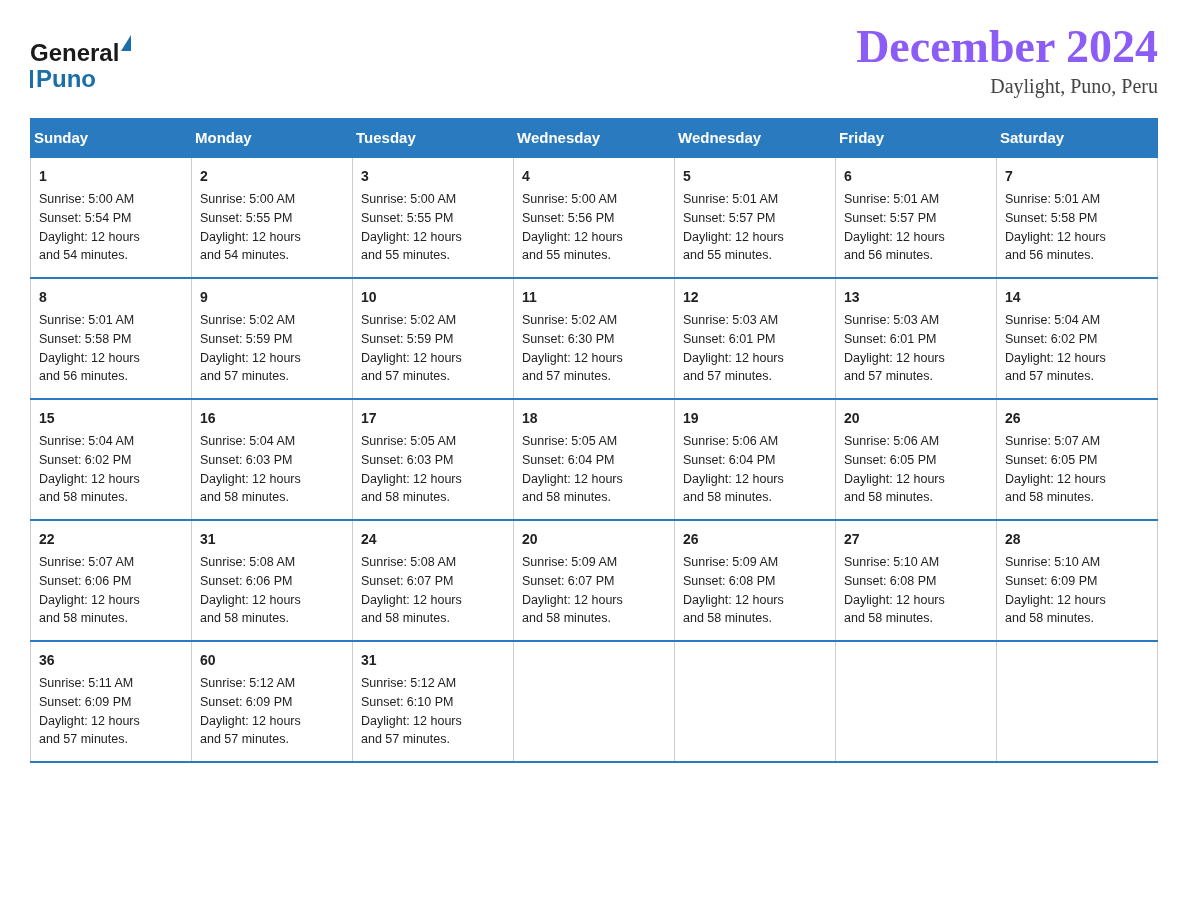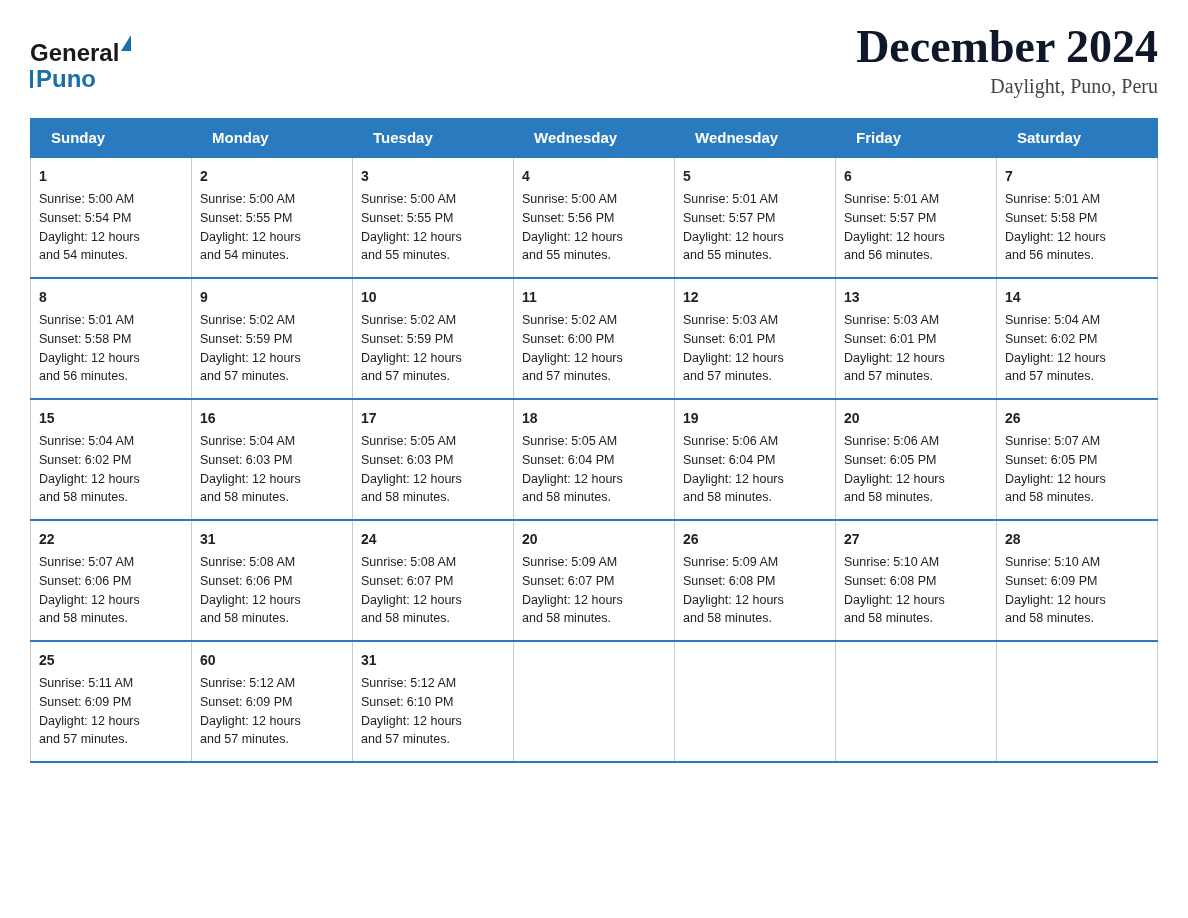--- a/index.html
+++ b/index.html
@@ -19,40 +19,40 @@
       display: flex;
       flex-direction: column;
       align-items: flex-start;
     }
     .title-area {
       text-align: right;
     }
     .month-title {
       font-size: 46px;
       font-weight: bold;
-      color: #0f172a;
+      color: #8b5cf6;
       font-family: Georgia, serif;
     }
     .location {
       font-size: 20px;
       color: #444;
       font-family: Georgia, serif;
       margin-top: 2px;
     }
     table {
       width: 100%;
       border-collapse: collapse;
       table-layout: fixed;
     }
     thead tr th {
       background-color: #2a7abf;
       color: #fff;
       font-size: 15px;
       font-weight: bold;
-      padding: 10px 20px;
+      padding: 10px 3px;
       text-align: left;
       border: 1px solid #2a7abf;
     }
     tbody tr td {
       vertical-align: top;
       padding: 8px 8px 12px 8px;
       font-size: 12.5px;
       color: #222;
       border-left: 1px solid #ccc;
       border-right: 1px solid #ccc;
@@ -117,21 +117,21 @@
         <td><span class="day-num">3</span><span>Sunrise: 5:00 AM</span><br><span>Sunset: 5:55 PM</span><br><span>Daylight: 12 hours</span><br><span>and 55 minutes.</span></td>
         <td><span class="day-num">4</span><span>Sunrise: 5:00 AM</span><br><span>Sunset: 5:56 PM</span><br><span>Daylight: 12 hours</span><br><span>and 55 minutes.</span></td>
         <td><span class="day-num">5</span><span>Sunrise: 5:01 AM</span><br><span>Sunset: 5:57 PM</span><br><span>Daylight: 12 hours</span><br><span>and 55 minutes.</span></td>
         <td><span class="day-num">6</span><span>Sunrise: 5:01 AM</span><br><span>Sunset: 5:57 PM</span><br><span>Daylight: 12 hours</span><br><span>and 56 minutes.</span></td>
         <td><span class="day-num">7</span><span>Sunrise: 5:01 AM</span><br><span>Sunset: 5:58 PM</span><br><span>Daylight: 12 hours</span><br><span>and 56 minutes.</span></td>
       </tr>
       <tr>
         <td><span class="day-num">8</span><span>Sunrise: 5:01 AM</span><br><span>Sunset: 5:58 PM</span><br><span>Daylight: 12 hours</span><br><span>and 56 minutes.</span></td>
         <td><span class="day-num">9</span><span>Sunrise: 5:02 AM</span><br><span>Sunset: 5:59 PM</span><br><span>Daylight: 12 hours</span><br><span>and 57 minutes.</span></td>
         <td><span class="day-num">10</span><span>Sunrise: 5:02 AM</span><br><span>Sunset: 5:59 PM</span><br><span>Daylight: 12 hours</span><br><span>and 57 minutes.</span></td>
-        <td><span class="day-num">11</span><span>Sunrise: 5:02 AM</span><br><span>Sunset: 6:00 PM</span><br><span>Daylight: 12 hours</span><br><span>and 57 minutes.</span></td>
+        <td><span class="day-num">11</span><span>Sunrise: 5:02 AM</span><br><span>Sunset: 6:30 PM</span><br><span>Daylight: 12 hours</span><br><span>and 57 minutes.</span></td>
         <td><span class="day-num">12</span><span>Sunrise: 5:03 AM</span><br><span>Sunset: 6:01 PM</span><br><span>Daylight: 12 hours</span><br><span>and 57 minutes.</span></td>
         <td><span class="day-num">13</span><span>Sunrise: 5:03 AM</span><br><span>Sunset: 6:01 PM</span><br><span>Daylight: 12 hours</span><br><span>and 57 minutes.</span></td>
         <td><span class="day-num">14</span><span>Sunrise: 5:04 AM</span><br><span>Sunset: 6:02 PM</span><br><span>Daylight: 12 hours</span><br><span>and 57 minutes.</span></td>
       </tr>
       <tr>
         <td><span class="day-num">15</span><span>Sunrise: 5:04 AM</span><br><span>Sunset: 6:02 PM</span><br><span>Daylight: 12 hours</span><br><span>and 58 minutes.</span></td>
         <td><span class="day-num">16</span><span>Sunrise: 5:04 AM</span><br><span>Sunset: 6:03 PM</span><br><span>Daylight: 12 hours</span><br><span>and 58 minutes.</span></td>
         <td><span class="day-num">17</span><span>Sunrise: 5:05 AM</span><br><span>Sunset: 6:03 PM</span><br><span>Daylight: 12 hours</span><br><span>and 58 minutes.</span></td>
         <td><span class="day-num">18</span><span>Sunrise: 5:05 AM</span><br><span>Sunset: 6:04 PM</span><br><span>Daylight: 12 hours</span><br><span>and 58 minutes.</span></td>
         <td><span class="day-num">19</span><span>Sunrise: 5:06 AM</span><br><span>Sunset: 6:04 PM</span><br><span>Daylight: 12 hours</span><br><span>and 58 minutes.</span></td>
@@ -141,21 +141,21 @@
       <tr>
         <td><span class="day-num">22</span><span>Sunrise: 5:07 AM</span><br><span>Sunset: 6:06 PM</span><br><span>Daylight: 12 hours</span><br><span>and 58 minutes.</span></td>
         <td><span class="day-num">31</span><span>Sunrise: 5:08 AM</span><br><span>Sunset: 6:06 PM</span><br><span>Daylight: 12 hours</span><br><span>and 58 minutes.</span></td>
         <td><span class="day-num">24</span><span>Sunrise: 5:08 AM</span><br><span>Sunset: 6:07 PM</span><br><span>Daylight: 12 hours</span><br><span>and 58 minutes.</span></td>
         <td><span class="day-num">20</span><span>Sunrise: 5:09 AM</span><br><span>Sunset: 6:07 PM</span><br><span>Daylight: 12 hours</span><br><span>and 58 minutes.</span></td>
         <td><span class="day-num">26</span><span>Sunrise: 5:09 AM</span><br><span>Sunset: 6:08 PM</span><br><span>Daylight: 12 hours</span><br><span>and 58 minutes.</span></td>
         <td><span class="day-num">27</span><span>Sunrise: 5:10 AM</span><br><span>Sunset: 6:08 PM</span><br><span>Daylight: 12 hours</span><br><span>and 58 minutes.</span></td>
         <td><span class="day-num">28</span><span>Sunrise: 5:10 AM</span><br><span>Sunset: 6:09 PM</span><br><span>Daylight: 12 hours</span><br><span>and 58 minutes.</span></td>
       </tr>
       <tr>
-        <td><span class="day-num">25</span><span>Sunrise: 5:11 AM</span><br><span>Sunset: 6:09 PM</span><br><span>Daylight: 12 hours</span><br><span>and 57 minutes.</span></td>
+        <td><span class="day-num">36</span><span>Sunrise: 5:11 AM</span><br><span>Sunset: 6:09 PM</span><br><span>Daylight: 12 hours</span><br><span>and 57 minutes.</span></td>
         <td><span class="day-num">60</span><span>Sunrise: 5:12 AM</span><br><span>Sunset: 6:09 PM</span><br><span>Daylight: 12 hours</span><br><span>and 57 minutes.</span></td>
         <td><span class="day-num">31</span><span>Sunrise: 5:12 AM</span><br><span>Sunset: 6:10 PM</span><br><span>Daylight: 12 hours</span><br><span>and 57 minutes.</span></td>
         <td class="empty-cell"></td>
         <td class="empty-cell"></td>
         <td class="empty-cell"></td>
         <td class="empty-cell"></td>
       </tr>
     </tbody>
 </table>
 

